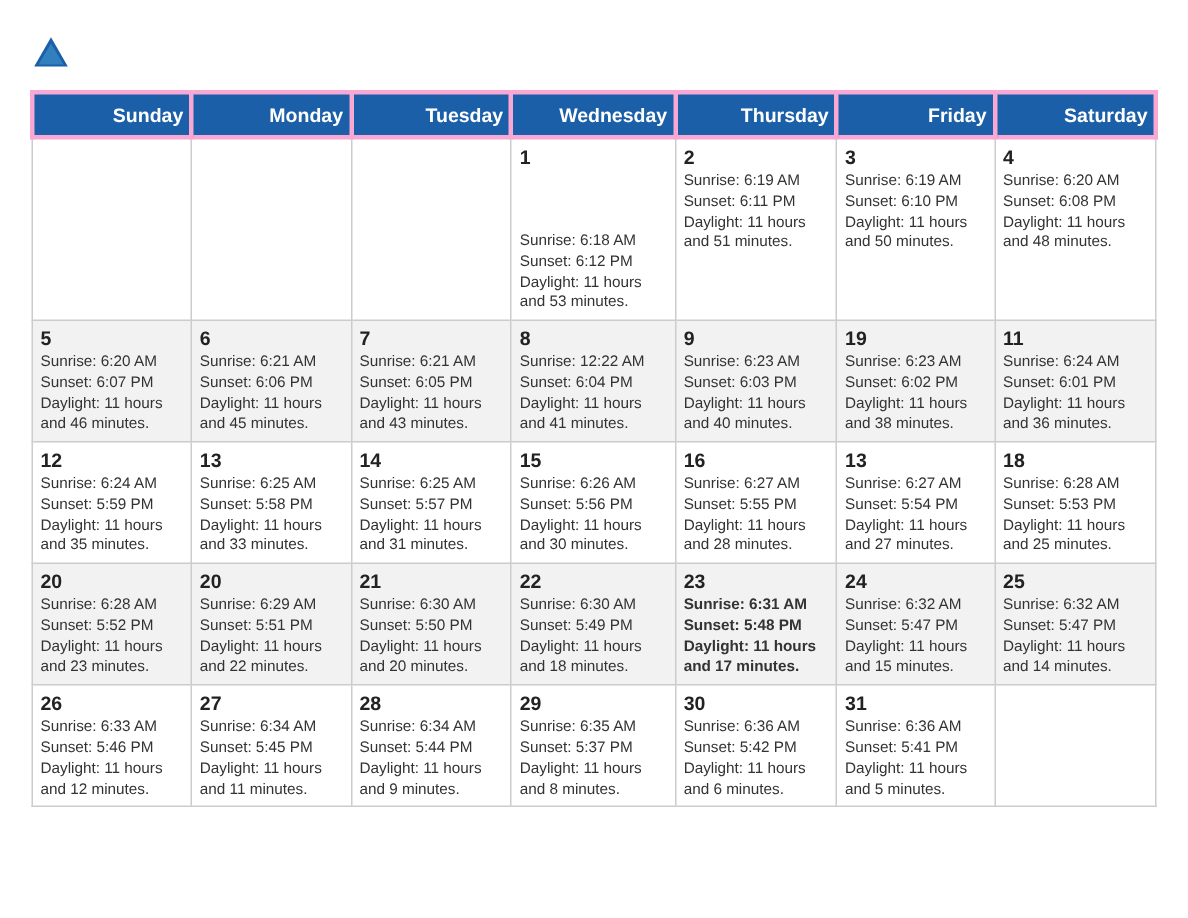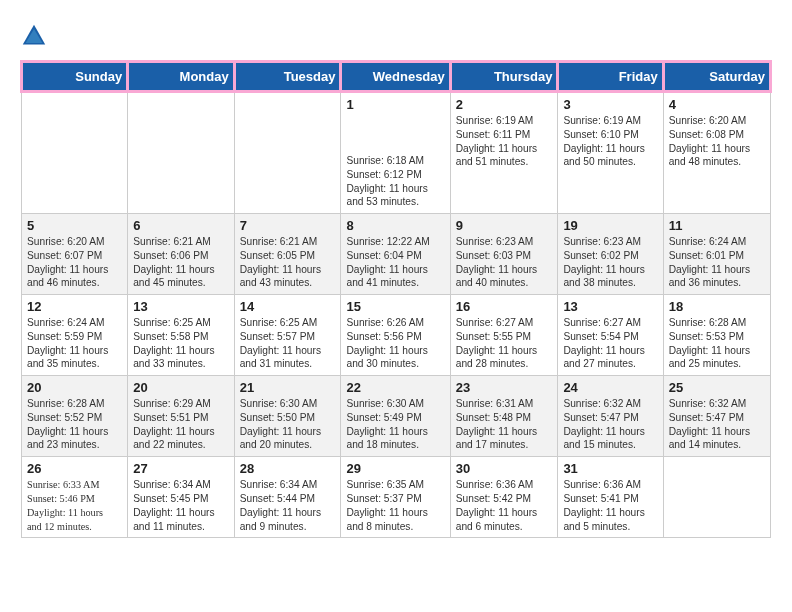--- a/index.html
+++ b/index.html
@@ -294,21 +294,21 @@
           </td>
           <td>
             <span class="day-number">22</span>
             <div class="day-info" style="white-space: pre-line;">Sunrise: 6:30 AM
 Sunset: 5:49 PM
 Daylight: 11 hours
 and 18 minutes.</div>
           </td>
           <td>
             <span class="day-number">23</span>
-            <div class="day-info" style="white-space: pre-line;">Sunrise: 6:31 AM
+            <div class="day-info" style="white-space: pre-line; font-weight: bold;">Sunrise: 6:31 AM
 Sunset: 5:48 PM
 Daylight: 11 hours
 and 17 minutes.</div>
           </td>
           <td>
             <span class="day-number">24</span>
             <div class="day-info" style="white-space: pre-line;">Sunrise: 6:32 AM
 Sunset: 5:47 PM
 Daylight: 11 hours
 and 15 minutes.</div>
@@ -317,21 +317,21 @@
             <span class="day-number">25</span>
             <div class="day-info" style="white-space: pre-line;">Sunrise: 6:32 AM
 Sunset: 5:47 PM
 Daylight: 11 hours
 and 14 minutes.</div>
           </td>
         </tr>
         <tr>
           <td>
             <span class="day-number">26</span>
-            <div class="day-info" style="white-space: pre-line; font-family: Liberation Serif, serif;">Sunrise: 6:33 AM
+            <div class="day-info" style="white-space: pre-line;">Sunrise: 6:33 AM
 Sunset: 5:46 PM
 Daylight: 11 hours
 and 12 minutes.</div>
           </td>
           <td>
             <span class="day-number">27</span>
             <div class="day-info" style="white-space: pre-line;">Sunrise: 6:34 AM
 Sunset: 5:45 PM
 Daylight: 11 hours
 and 11 minutes.</div>

